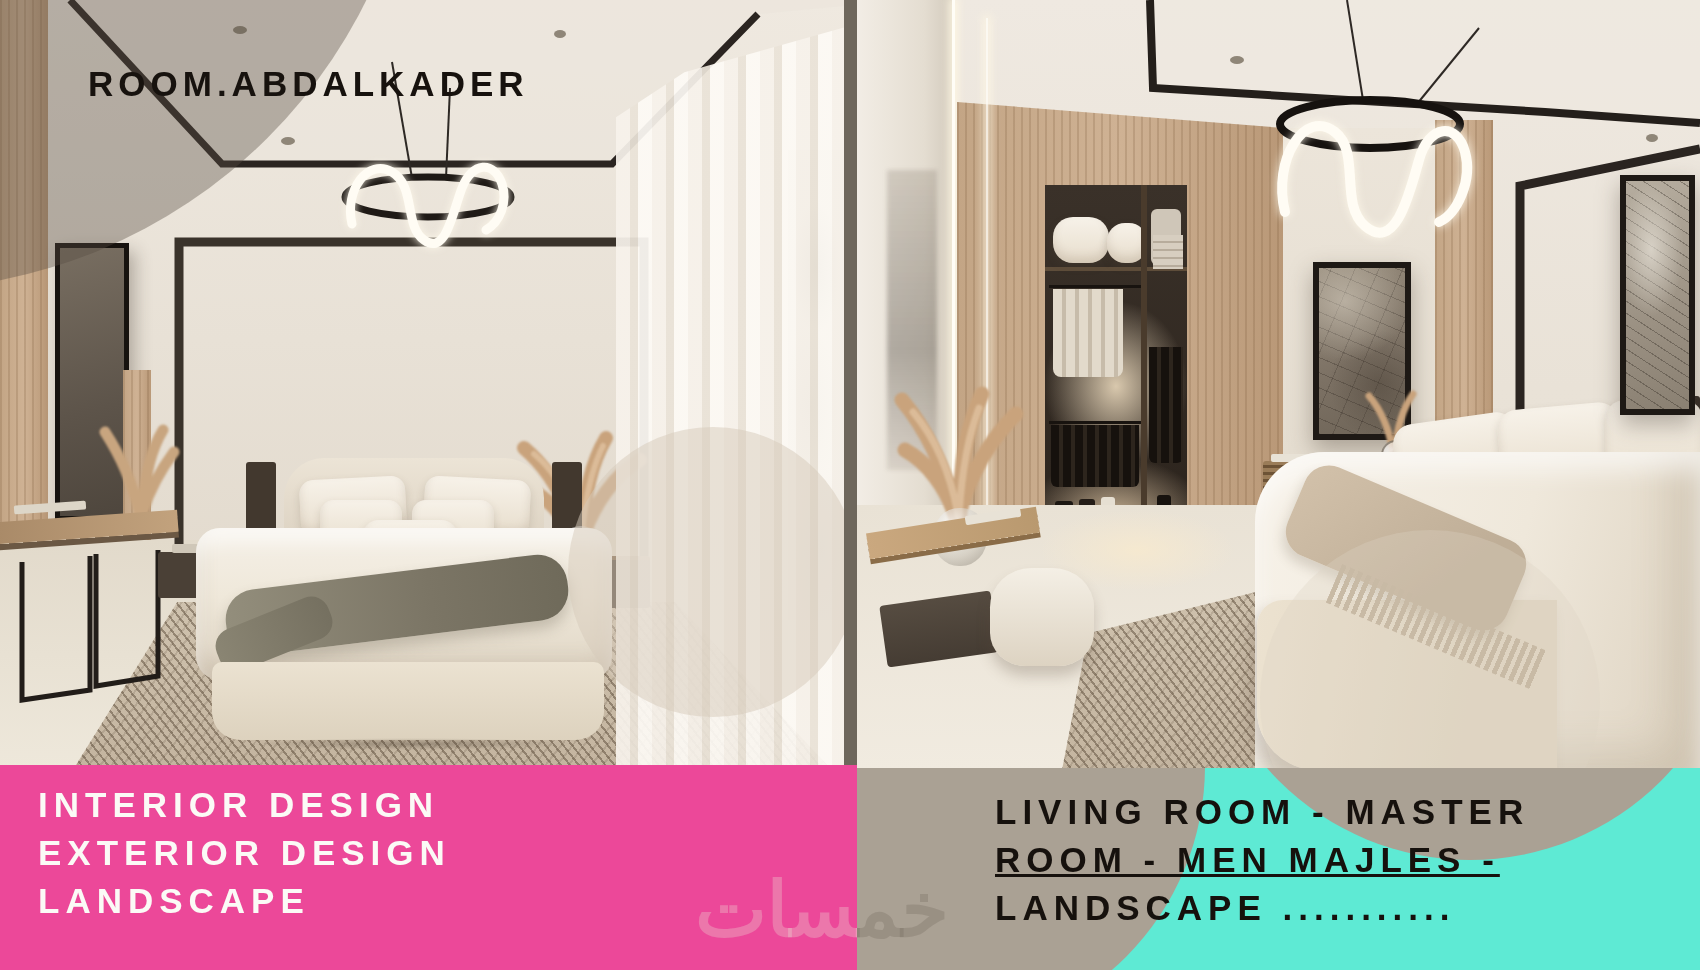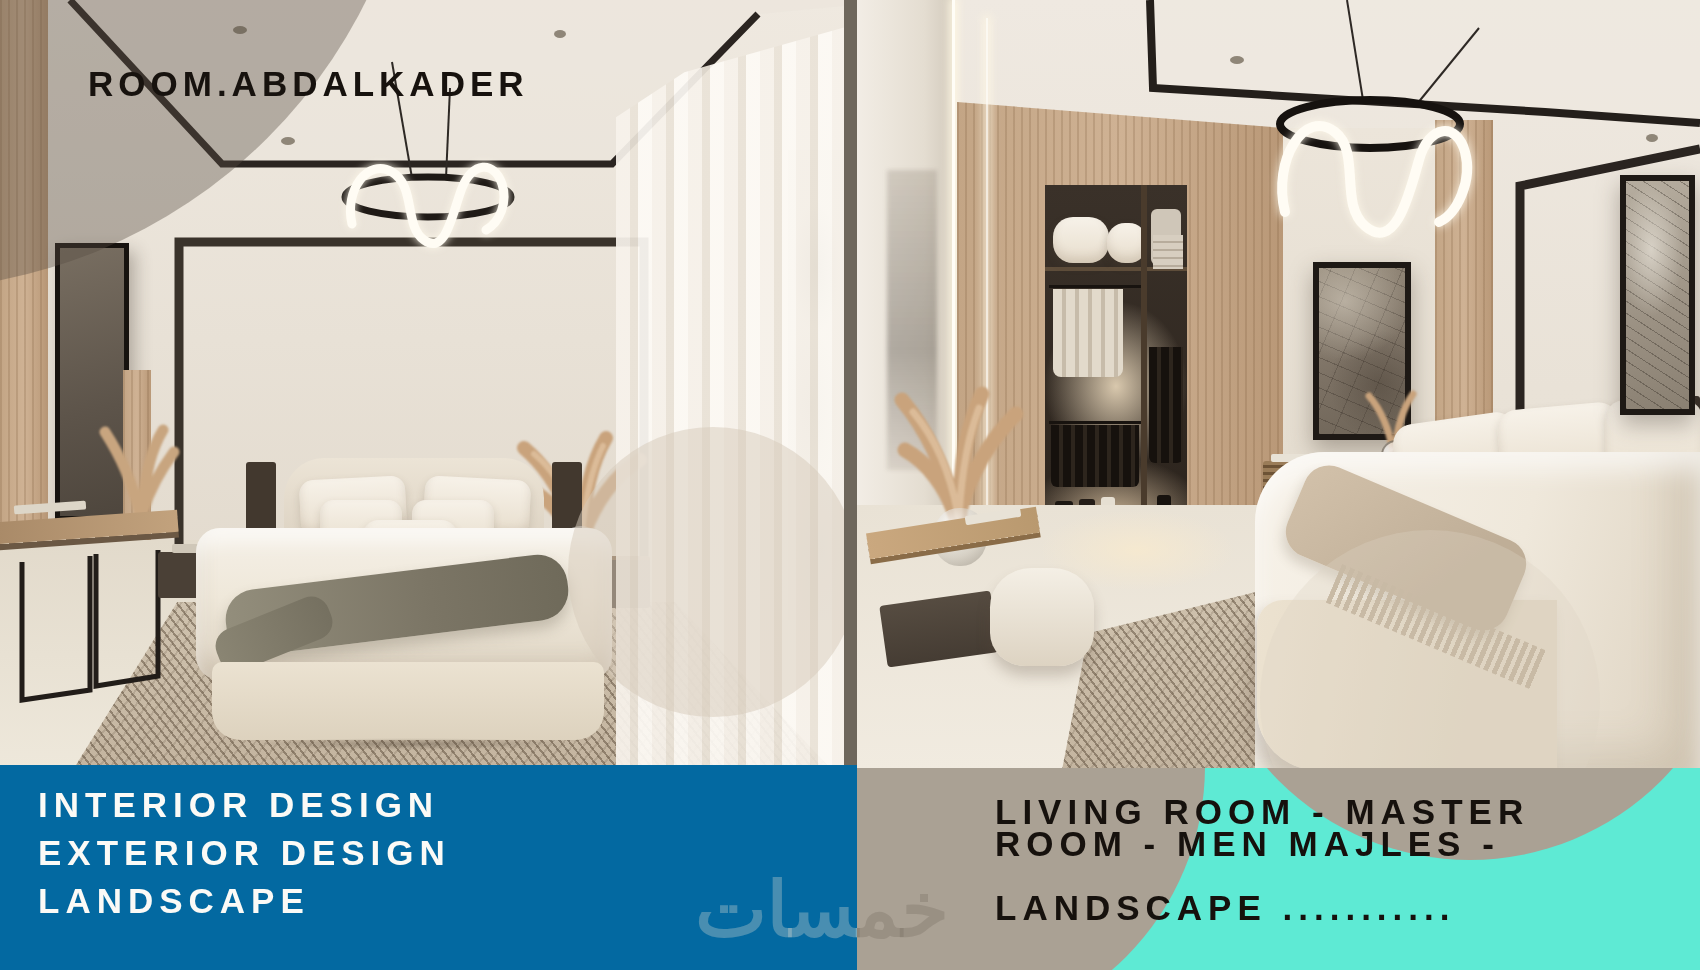--- a/index.html
+++ b/index.html
@@ -30,21 +30,21 @@
   .led{background:#fffdf6;box-shadow:0 0 9px 3px rgba(255,248,228,.95);}
   
   .closet{background:
       radial-gradient(70% 34% at 50% 58%,rgba(246,228,198,.85),rgba(0,0,0,0) 72%),
       radial-gradient(80% 22% at 50% 96%,rgba(235,210,175,.8),rgba(0,0,0,0) 80%),
       linear-gradient(180deg,#3a3129 0%,#2c241d 100%);}
   .hang-light{background:repeating-linear-gradient(90deg,#e2dacb 0 9px,#c7bcaa 9px 13px);border-radius:0 0 8px 8px;}
   .hang-dark{background:repeating-linear-gradient(90deg,#16110d 0 8px,#2d251d 8px 12px);border-radius:0 0 6px 6px;}
   
   .band{position:absolute;z-index:6;overflow:hidden;}
-  .band-left{left:0;top:765px;width:857px;height:205px;background:#0369a1;}
+  .band-left{left:0;top:765px;width:857px;height:205px;background:#ec4899;}
   .band-right{left:857px;top:768px;width:843px;height:202px;background:#5eead4;}
   .caption{position:absolute;font-weight:800;font-size:35px;letter-spacing:6px;line-height:48px;white-space:nowrap;}
   .caption.light{color:#fbfaf6;}
   .caption.dark{color:#16110d;}
   .deco-circle{position:absolute;border-radius:50%;}
   .title{position:absolute;left:88px;top:64px;margin:0;z-index:8;font-size:35px;font-weight:900;
          letter-spacing:5px;color:#17120e;white-space:nowrap;}
   .wm-clip{position:absolute;top:860px;height:110px;overflow:hidden;z-index:7;pointer-events:none;}
   .wm-text{position:absolute;top:0;width:300px;text-align:center;font-size:76px;line-height:100px;font-weight:bold;}
 </style>
@@ -259,21 +259,21 @@
   <div class="band band-left">
     <span class="caption light" style="left:38px;top:16px;">INTERIOR DESIGN</span>
     <span class="caption light" style="left:38px;top:64px;">EXTERIOR DESIGN</span>
     <span class="caption light" style="left:38px;top:112px;">LANDSCAPE</span>
   </div>
 
   <div class="band band-right">
     <div class="deco-circle" style="left:-192px;top:-272px;width:540px;height:540px;background:#aaa194;"></div>
     <div class="deco-circle" style="left:343px;top:-448px;width:540px;height:540px;background:#aaa194;"></div>
     <span class="caption dark" style="left:138px;top:20px;">LIVING ROOM - MASTER</span>
-    <span class="caption dark" style="left:138px;top:52px;">ROOM - MEN MAJLES -</span>
+    <span class="caption dark" style="left:138px;top:68px;text-decoration:underline;">ROOM - MEN MAJLES -</span>
     <span class="caption dark" style="left:138px;top:116px;">LANDSCAPE ...........</span>
   </div>
 
   <div class="wm-clip" style="left:0;width:857px;">
     <span class="wm-text" style="left:672px;color:rgba(235,228,216,.30);">خمسات</span>
   </div>
   <div class="wm-clip" style="left:857px;width:843px;">
     <span class="wm-text" style="left:-185px;color:rgba(110,100,88,.28);">خمسات</span>
   </div>
 

